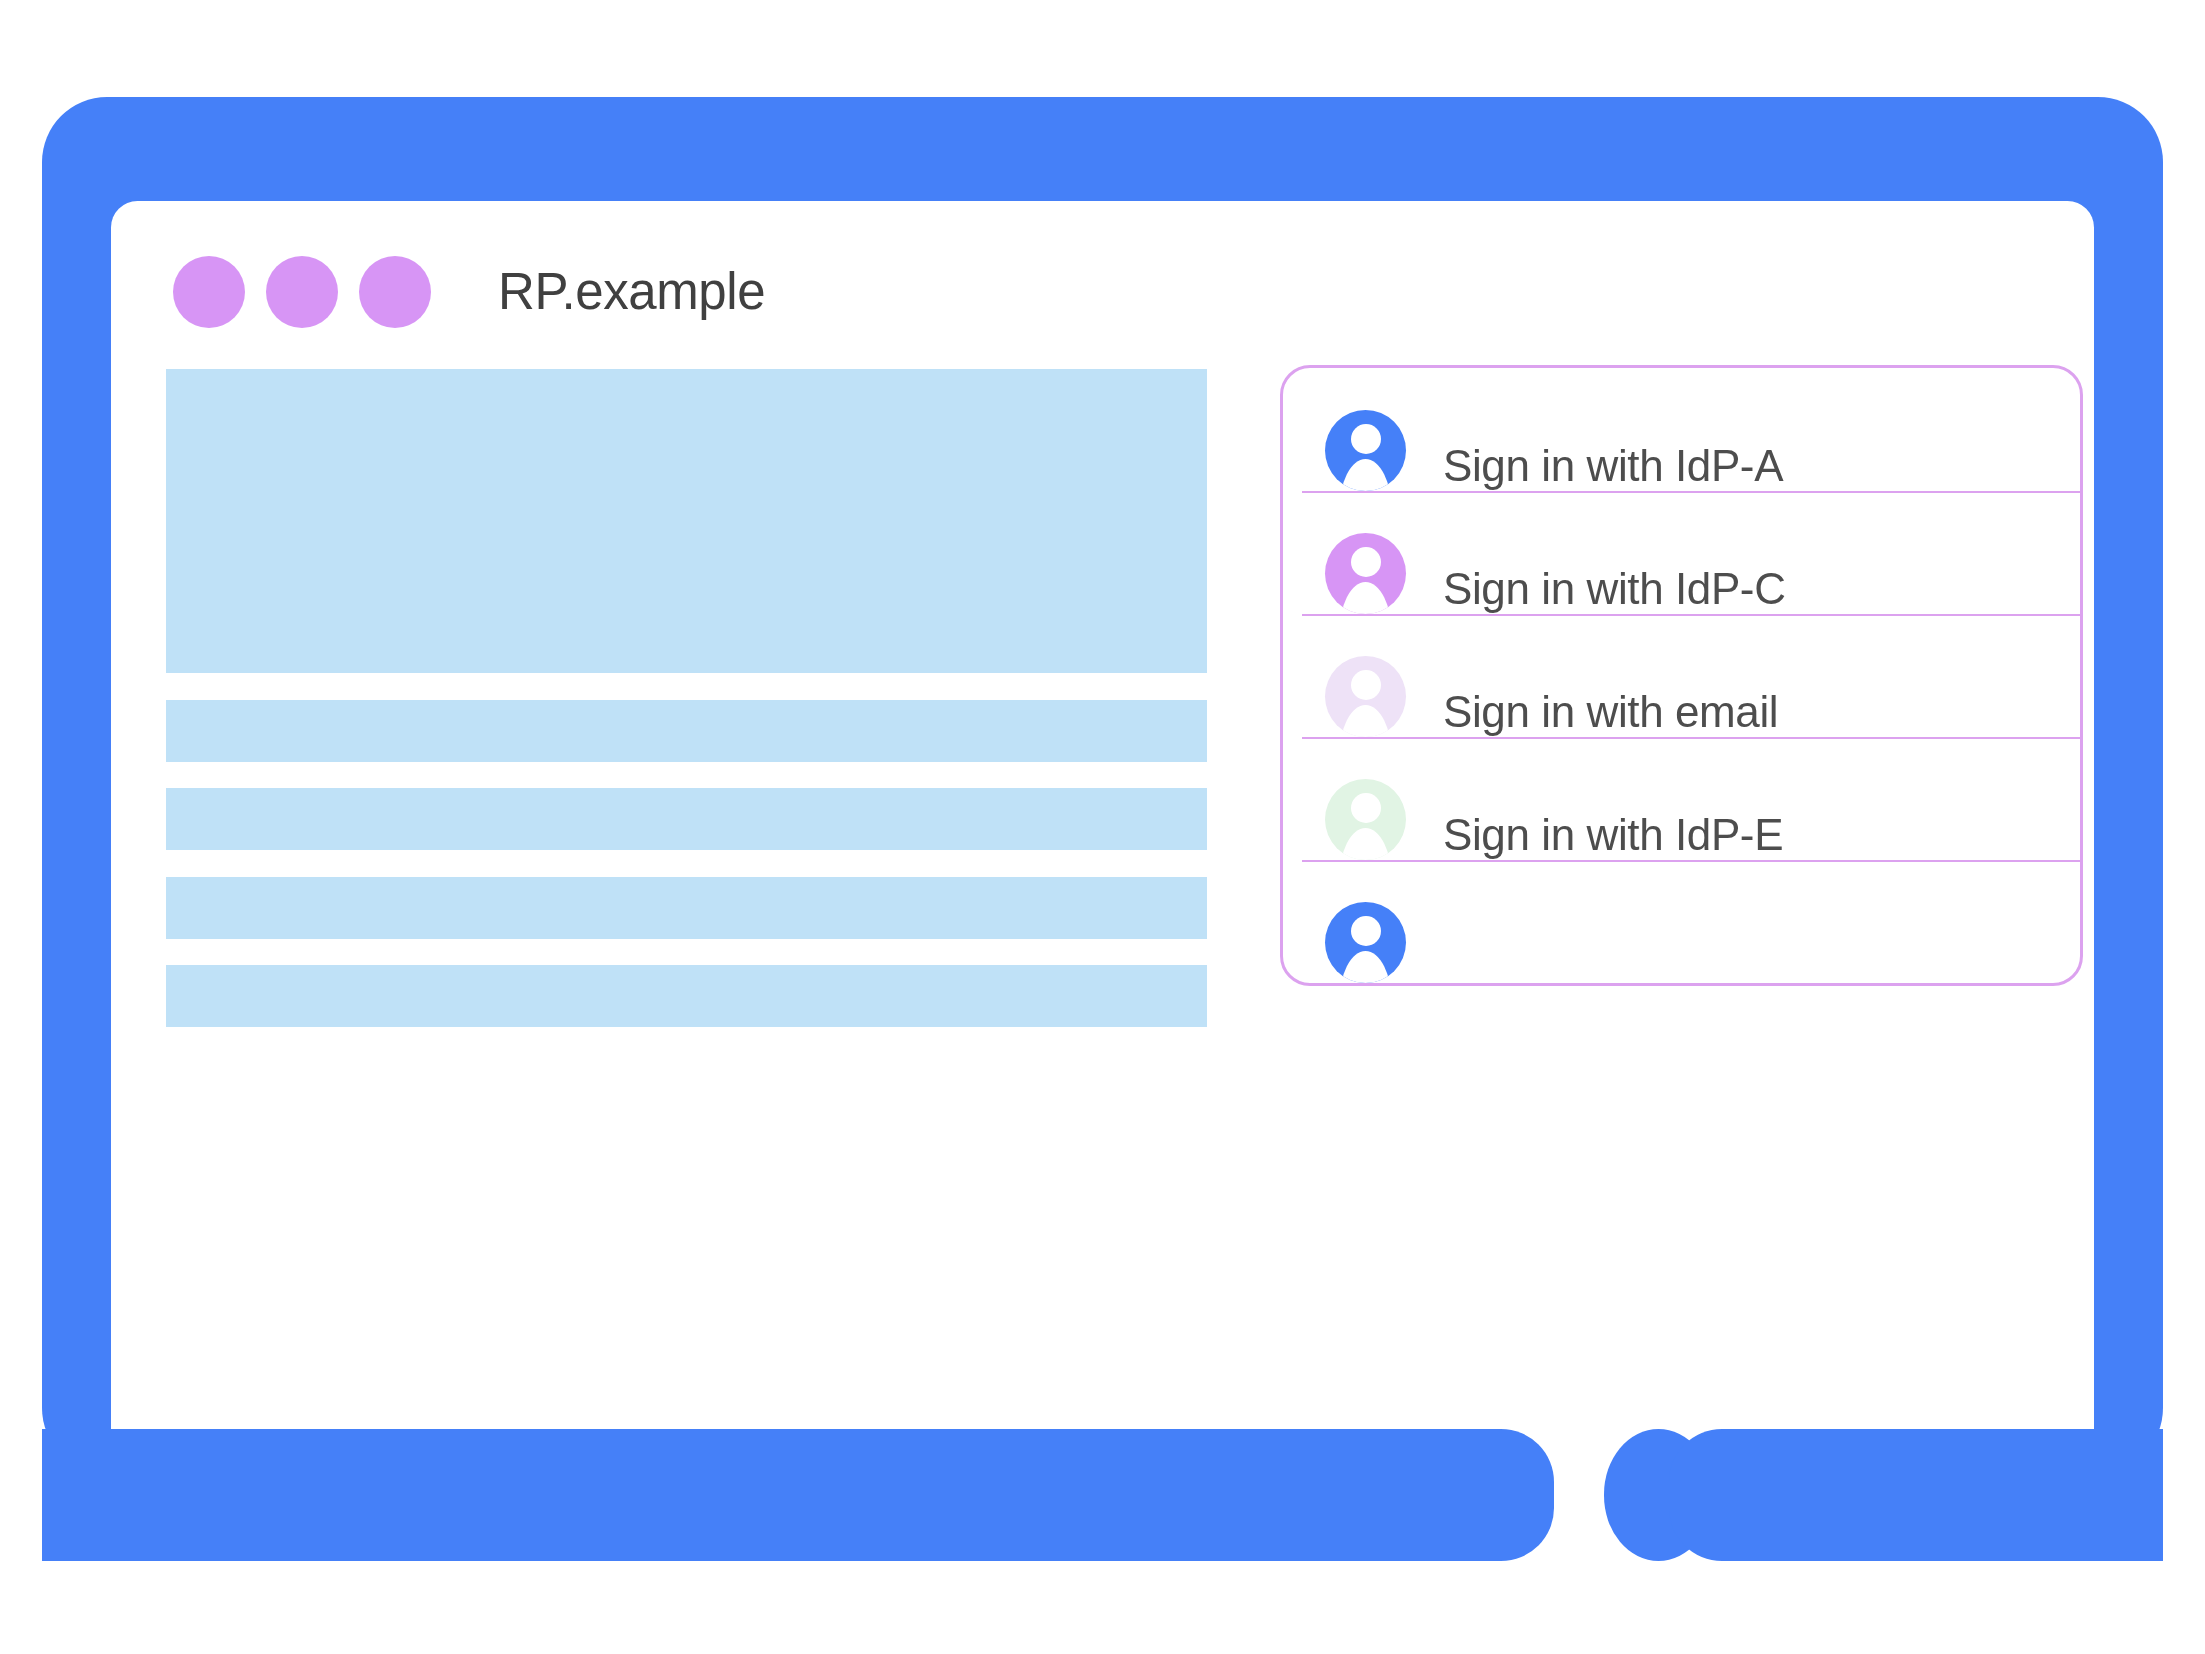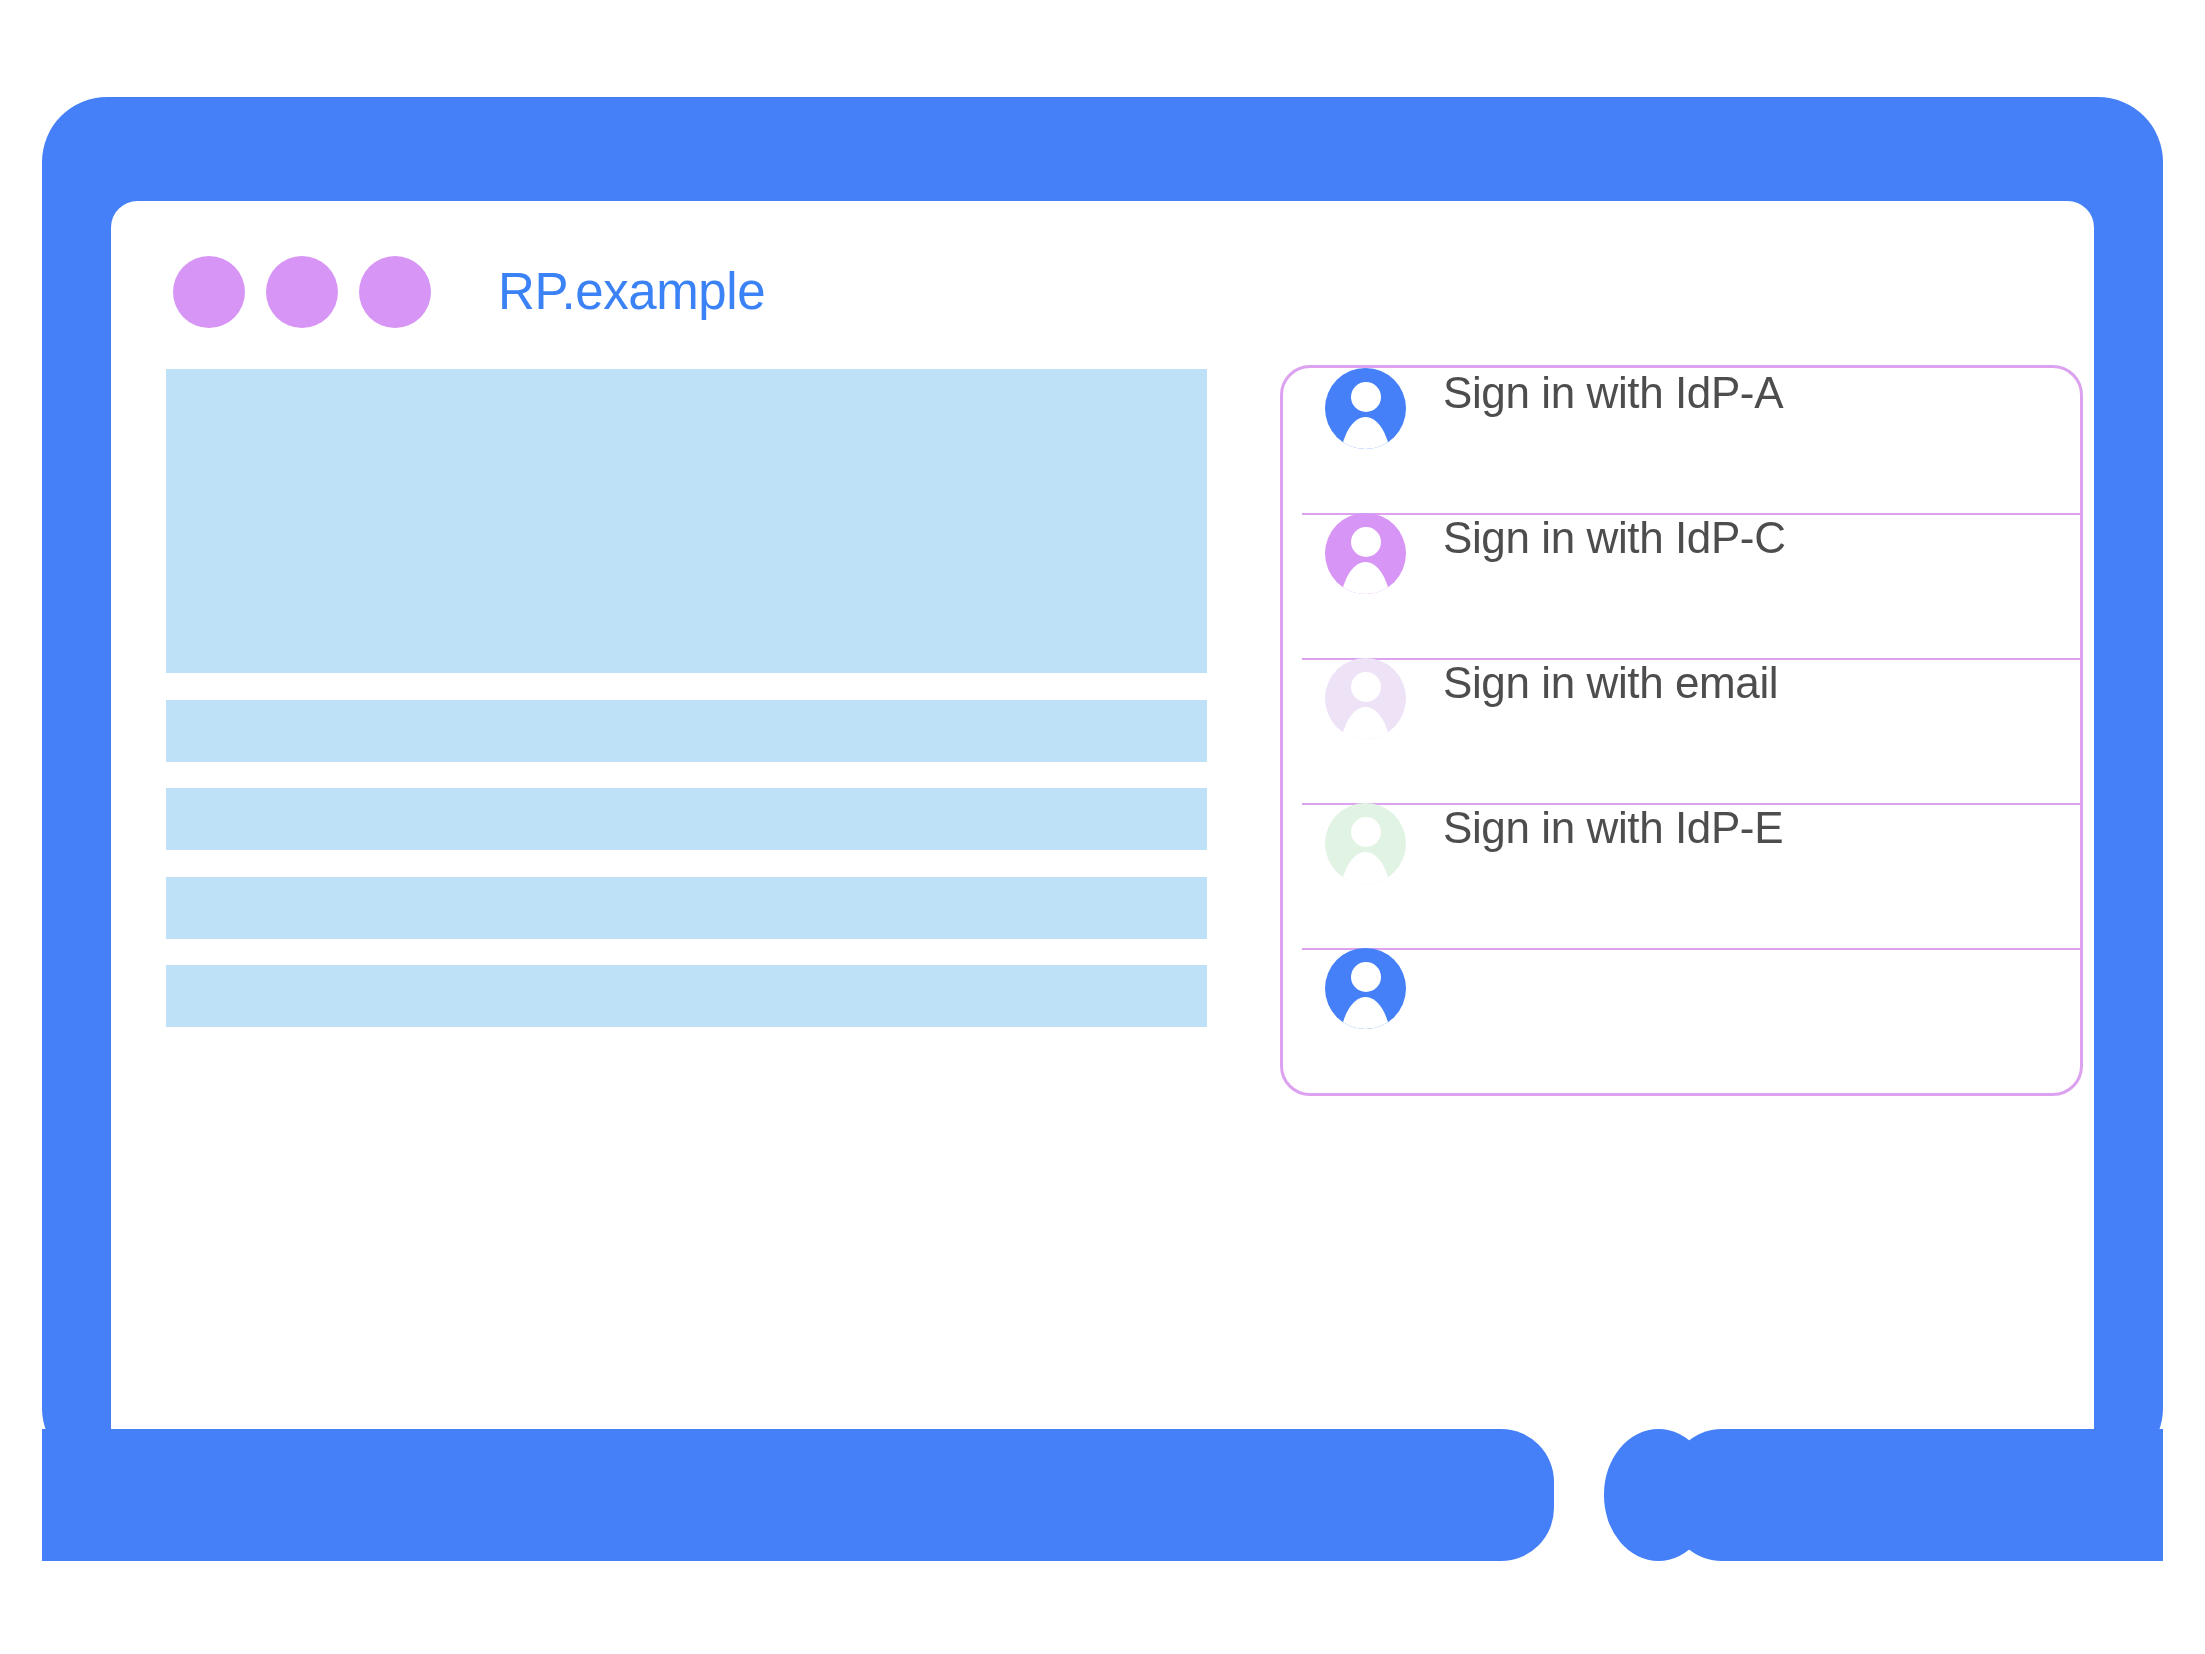--- a/index.html
+++ b/index.html
@@ -97,21 +97,21 @@
   .dot {
     width: 72px;
     height: 72px;
     border-radius: 50%;
     background: #d795f5;
     margin-right: 21px;
   }
   .site-title {
     margin-left: 46px;
     font-size: 51px;
-    color: #3b82f6;
+    color: #404040;
     letter-spacing: -0.4px;
     white-space: nowrap;
   }
 
   
   .content-col {
     position: absolute;
     left: 55px;
     top: 168px;
     width: 1041px;
@@ -129,22 +129,22 @@
     top: 164px;
     width: 803px;
     border: 3.5px solid #dca2ef;
     border-radius: 30px;
     background: #ffffff;
     box-sizing: border-box;
     overflow: hidden;
   }
   .signin-row {
     display: flex;
-    align-items: flex-start;
-    height: 145px;
+    align-items: flex-end;
+    height: 123px;
     padding-left: 42px;
     box-sizing: border-box;
     position: relative;
   }
   .signin-row + .signin-row::before {
     content: "";
     position: absolute;
     left: 19.4px;
     right: 0;
     top: 0;

